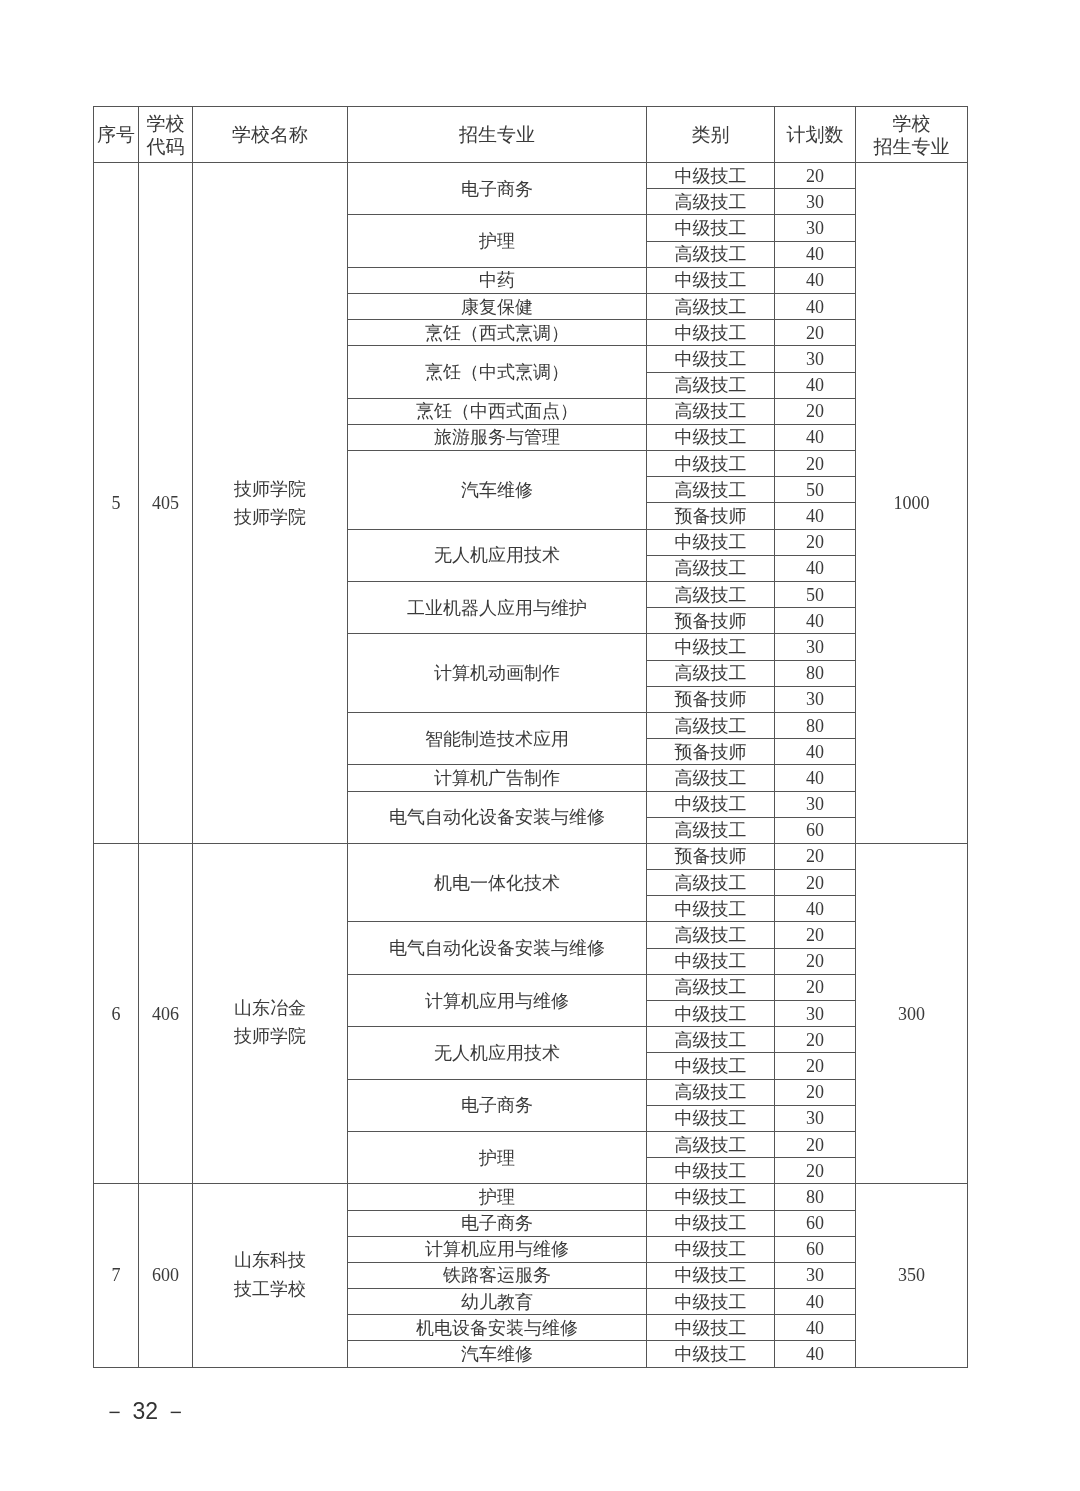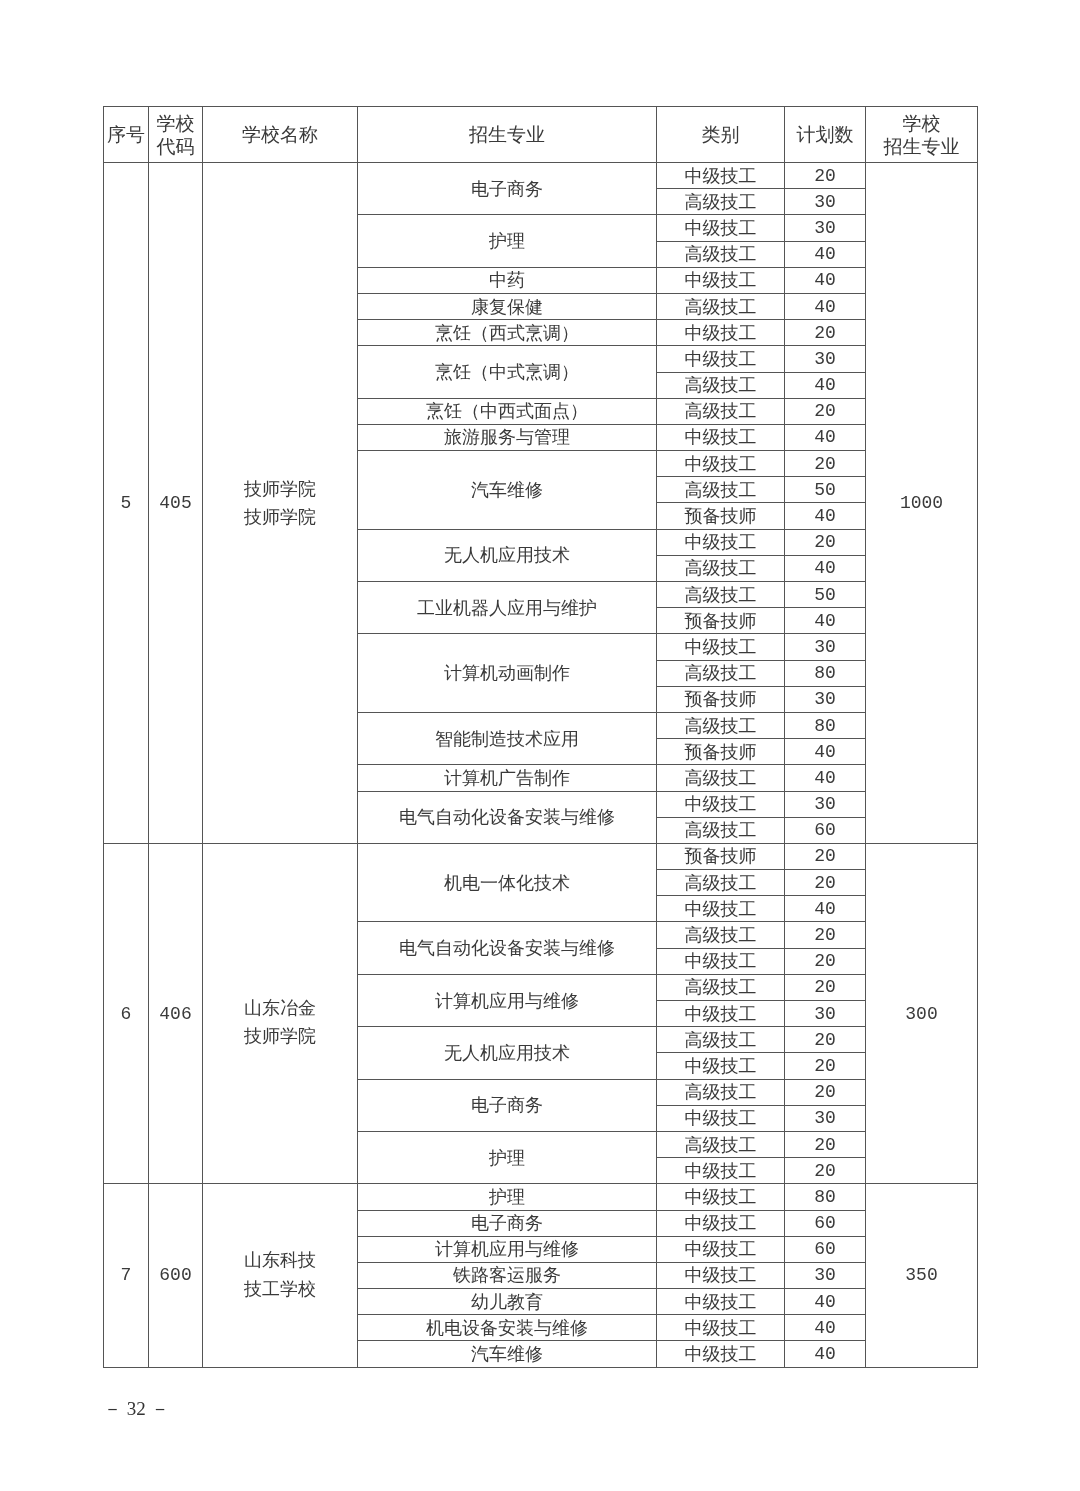--- a/index.html
+++ b/index.html
@@ -1,28 +1,28 @@
 <!DOCTYPE html>
 <html><head>
   <meta charset="utf-8">
   <style>
     html, body { margin: 0; padding: 0; background: #ffffff; }
     body { width: 1080px; height: 1491px; position: relative; overflow: hidden;
            font-family: "DejaVu Serif", "Liberation Serif", serif; color: #333; }
-    #doc-table { position: absolute; left: 103px; top: 106px; width: 874px;
+    #doc-table { position: absolute; left: 93px; top: 106px; width: 874px;
                  border-collapse: collapse; table-layout: fixed; }
     #doc-table td, #doc-table th { border: 1px solid #555; padding: 0; text-align: center;
                  vertical-align: middle; font-weight: normal; font-size: 18px; line-height: 22px;
                  color: #3a3a3a; overflow: hidden; white-space: nowrap; }
     #doc-table thead th { height: 55px; font-size: 19px; line-height: 23px; }
     #doc-table tbody td { height: 25.2px; }
-    .num { font-family: Liberation Mono, monospace; font-size: 19px; }
+    .num { font-family: Liberation Serif, serif; font-size: 19px; }
     .multi { white-space: normal !important; }
-    #page-number { position: absolute; left: 103px; top: 1396px; font-size: 19px;
-                   font-family: Liberation Serif, serif; color: #333; }
+    #page-number { position: absolute; left: 103px; top: 1396px; font-size: 23px;
+                   font-family: Liberation Sans, sans-serif; color: #333; }
   </style>
 </head>
 <body>
 
 <table id="doc-table">
   <colgroup>
     <col style="width:45px">
     <col style="width:54px">
     <col style="width:155px">
     <col style="width:299px">

